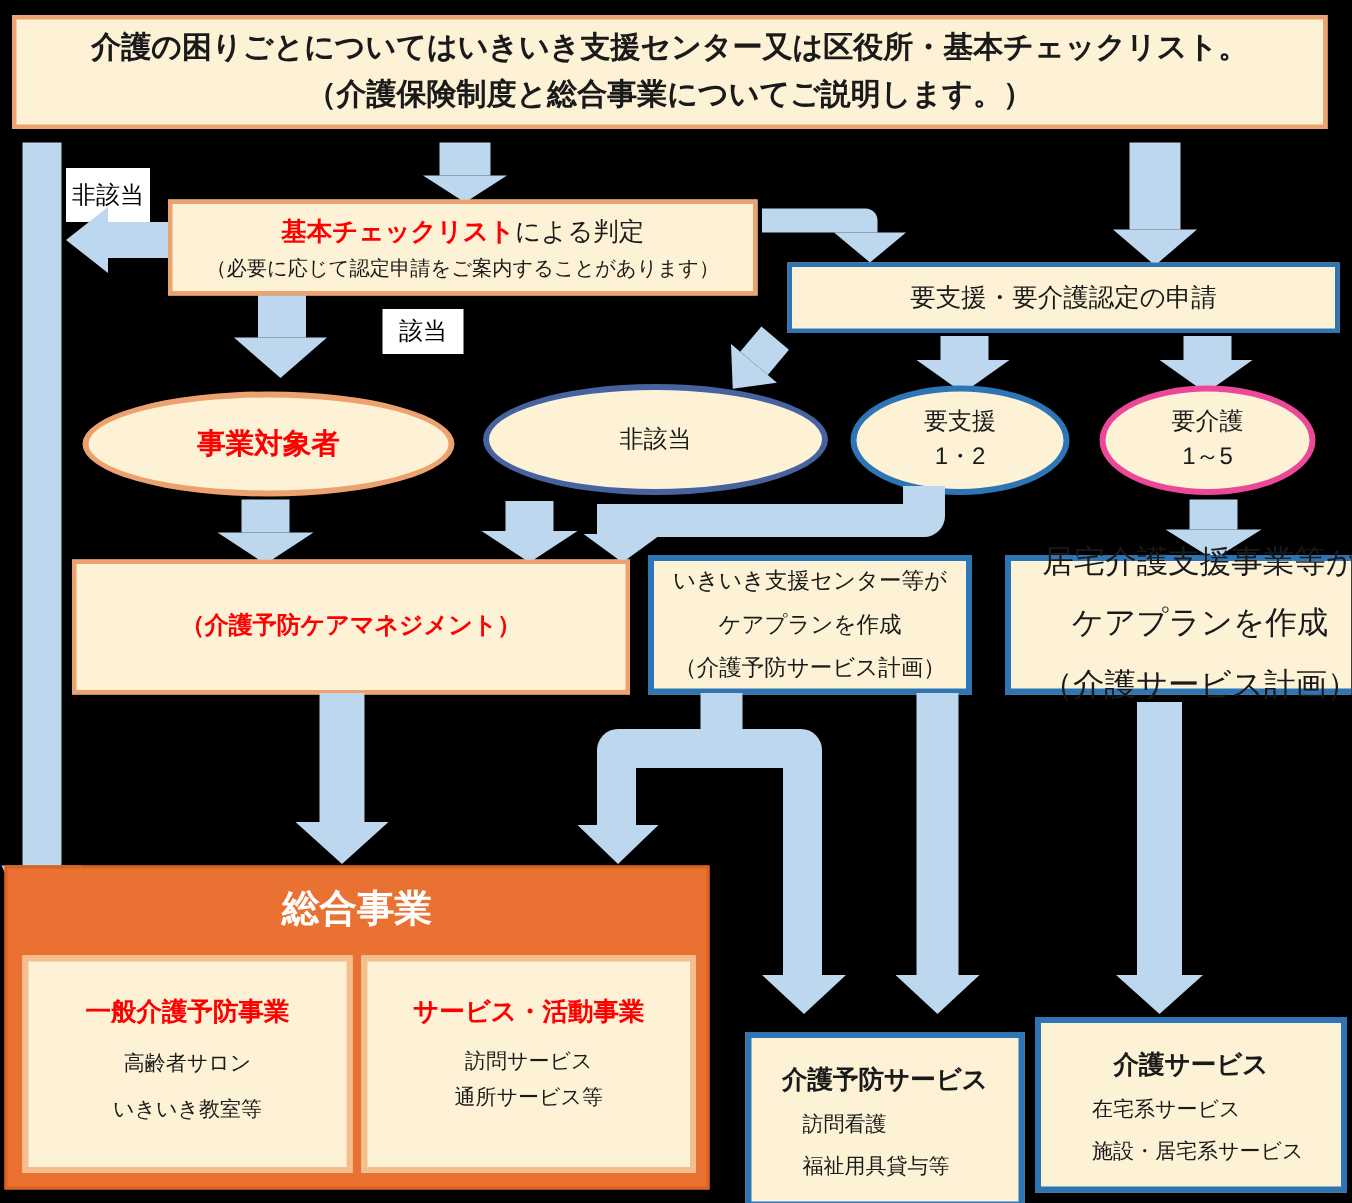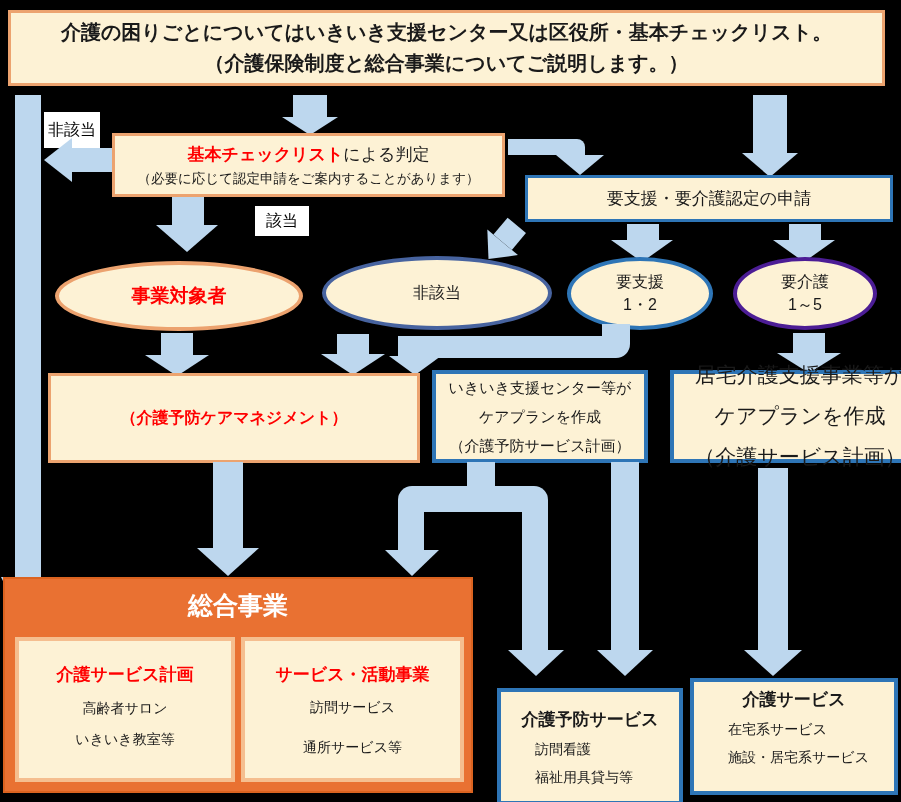--- a/index.html
+++ b/index.html
@@ -89,21 +89,21 @@
   <div class="ellipse center" style="left:55px;top:261px;width:248px;height:70px;border:4px solid #ECA26E;">
     <div class="red" style="font-size:19px;">事業対象者</div>
   </div>
   <div class="ellipse center" style="left:322px;top:256px;width:230px;height:74px;border:4px solid #47639F;">
     <div style="font-size:16px;">非該当</div>
   </div>
   <div class="ellipse center" style="left:567px;top:257px;width:146px;height:73px;border:4px solid #2E75B6;font-size:16px;line-height:1.4;">
     <div>要支援</div>
     <div>1・2</div>
   </div>
-  <div class="ellipse center" style="left:733px;top:257px;width:144px;height:73px;border:4px solid #4c1d95;font-size:16px;line-height:1.4;">
+  <div class="ellipse center" style="left:733px;top:257px;width:144px;height:73px;border:4px solid #ec4899;font-size:16px;line-height:1.4;">
     <div>要介護</div>
     <div>1～5</div>
   </div>
 
   <div>
     <div class="stem" style="left:161px;top:333px;width:32px;height:22px;"></div>
     <div class="head head-down" style="left:145px;top:355px;border-left-width:32px;border-right-width:32px;border-top-width:21px;"></div>
   </div>
   <div>
     <div class="stem" style="left:337px;top:334px;width:32px;height:20px;"></div>
@@ -151,35 +151,35 @@
     <div class="head head-down" style="left:597px;top:650px;border-left-width:28px;border-right-width:28px;border-top-width:26px;"></div>
   </div>
   <div>
     <div class="stem" style="left:758px;top:468px;width:30px;height:182px;"></div>
     <div class="head head-down" style="left:744px;top:650px;border-left-width:29px;border-right-width:29px;border-top-width:26px;"></div>
   </div>
 
   <div style="position:absolute;left:3px;top:577px;width:470px;height:216px;background:#E97132;border:2px solid #DB6320;box-sizing:border-box;">
     <div style="text-align:center;color:#fff;font-weight:bold;font-size:25px;margin-top:10px;">総合事業</div>
     <div class="center" style="position:absolute;left:10px;top:58px;width:220px;height:145px;background:#FDF2D5;border:4px solid #F5BE8F;box-sizing:border-box;justify-content:flex-start;padding-top:22px;">
-      <div class="red" style="font-size:17px;">介護サービス計画</div>
+      <div class="red" style="font-size:17px;">一般介護予防事業</div>
       <div class="smalltxt" style="margin-top:14px;">高齢者サロン</div>
       <div class="smalltxt" style="margin-top:13px;">いきいき教室等</div>
     </div>
     <div class="center" style="position:absolute;left:236px;top:58px;width:223px;height:145px;background:#FDF2D5;border:4px solid #F5BE8F;box-sizing:border-box;justify-content:flex-start;padding-top:22px;">
       <div class="red" style="font-size:17px;">サービス・活動事業</div>
       <div class="smalltxt" style="margin-top:13px;">訪問サービス</div>
-      <div class="smalltxt" style="margin-top:22px;">通所サービス等</div>
+      <div class="smalltxt" style="margin-top:6px;">通所サービス等</div>
     </div>
   </div>
 
   <div class="box blue-border" style="left:497px;top:688px;width:186px;height:117px;padding-top:16px;">
     <div style="text-align:center;font-weight:bold;font-size:17px;">介護予防サービス</div>
     <div class="smalltxt" style="margin:10px 0 0 34px;">訪問看護</div>
     <div class="smalltxt" style="margin:10px 0 0 34px;">福祉用具貸与等</div>
   </div>
-  <div class="box blue-border" style="left:690px;top:678px;width:208px;height:117px;padding-top:6px;">
+  <div class="box blue-border" style="left:690px;top:678px;width:208px;height:117px;padding-top:16px;">
     <div style="text-align:center;font-weight:bold;font-size:17px;">介護サービス</div>
     <div class="smalltxt" style="margin:10px 0 0 34px;">在宅系サービス</div>
     <div class="smalltxt" style="margin:10px 0 0 34px;">施設・居宅系サービス</div>
   </div>
 
 </div>
 
 </body></html>

